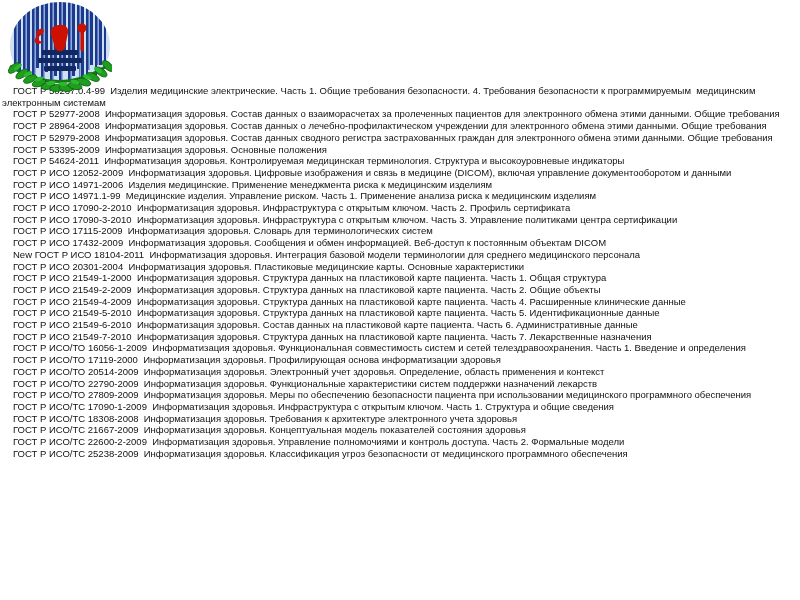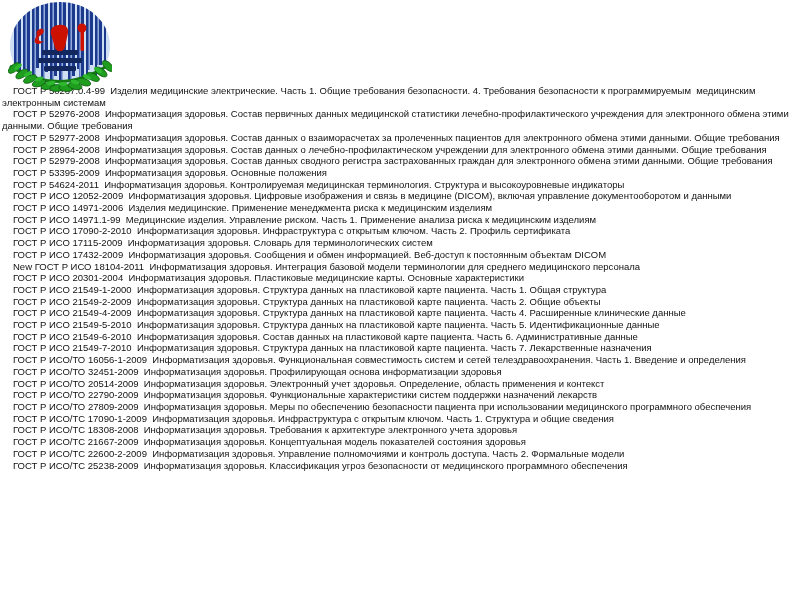--- a/index.html
+++ b/index.html
@@ -126,42 +126,42 @@
           <ellipse cx="67" cy="82" rx="4.5" ry="2" transform="rotate(14 67 82)"></ellipse>
           <ellipse cx="79" cy="77" rx="4.5" ry="2" transform="rotate(24 79 77)"></ellipse>
           <ellipse cx="90" cy="70" rx="4.5" ry="2" transform="rotate(34 90 70)"></ellipse>
         </g>
       </g>
     </svg>
   </div>
 
   <div class="list">
       <p class="entry">ГОСТ Р 50267.0.4-99  Изделия медицинские электрические. Часть 1. Общие требования безопасности. 4. Требования безопасности к программируемым  медицинским электронным системам</p>
-      <p class="entry">ГОСТ Р 52976-2008  Информатизация здоровья. Состав первичных данных медицинской статистики лечебно-профилактического учреждения для электронного обмена этими данными. Общие требования</p>
       <p class="entry">ГОСТ Р 52977-2008  Информатизация здоровья. Состав данных о взаиморасчетах за пролеченных пациентов для электронного обмена этими данными. Общие требования</p>
       <p class="entry">ГОСТ Р 28964-2008  Информатизация здоровья. Состав данных о лечебно-профилактическом учреждении для электронного обмена этими данными. Общие требования</p>
       <p class="entry">ГОСТ Р 52979-2008  Информатизация здоровья. Состав данных сводного регистра застрахованных граждан для электронного обмена этими данными. Общие требования</p>
       <p class="entry">ГОСТ Р 53395-2009  Информатизация здоровья. Основные положения</p>
       <p class="entry">ГОСТ Р 54624-2011  Информатизация здоровья. Контролируемая медицинская терминология. Структура и высокоуровневые индикаторы</p>
       <p class="entry">ГОСТ Р ИСО 12052-2009  Информатизация здоровья. Цифровые изображения и связь в медицине (DICOM), включая управление документооборотом и данными</p>
       <p class="entry">ГОСТ Р ИСО 14971-2006  Изделия медицинские. Применение менеджмента риска к медицинским изделиям</p>
       <p class="entry">ГОСТ Р ИСО 14971.1-99  Медицинские изделия. Управление риском. Часть 1. Применение анализа риска к медицинским изделиям</p>
       <p class="entry">ГОСТ Р ИСО 17090-2-2010  Информатизация здоровья. Инфраструктура с открытым ключом. Часть 2. Профиль сертификата</p>
+      <p class="entry">ГОСТ Р ИСО 17090-3-2010  Информатизация здоровья. Инфраструктура с открытым ключом. Часть 3. Управление политиками центра сертификации</p>
       <p class="entry">ГОСТ Р ИСО 17115-2009  Информатизация здоровья. Словарь для терминологических систем</p>
       <p class="entry">ГОСТ Р ИСО 17432-2009  Информатизация здоровья. Сообщения и обмен информацией. Веб-доступ к постоянным объектам DICOM</p>
       <p class="entry">New ГОСТ Р ИСО 18104-2011  Информатизация здоровья. Интеграция базовой модели терминологии для среднего медицинского персонала</p>
       <p class="entry">ГОСТ Р ИСО 20301-2004  Информатизация здоровья. Пластиковые медицинские карты. Основные характеристики</p>
       <p class="entry">ГОСТ Р ИСО 21549-1-2000  Информатизация здоровья. Структура данных на пластиковой карте пациента. Часть 1. Общая структура</p>
       <p class="entry">ГОСТ Р ИСО 21549-2-2009  Информатизация здоровья. Структура данных на пластиковой карте пациента. Часть 2. Общие объекты</p>
       <p class="entry">ГОСТ Р ИСО 21549-4-2009  Информатизация здоровья. Структура данных на пластиковой карте пациента. Часть 4. Расширенные клинические данные</p>
       <p class="entry">ГОСТ Р ИСО 21549-5-2010  Информатизация здоровья. Структура данных на пластиковой карте пациента. Часть 5. Идентификационные данные</p>
       <p class="entry">ГОСТ Р ИСО 21549-6-2010  Информатизация здоровья. Состав данных на пластиковой карте пациента. Часть 6. Административные данные</p>
       <p class="entry">ГОСТ Р ИСО 21549-7-2010  Информатизация здоровья. Структура данных на пластиковой карте пациента. Часть 7. Лекарственные назначения</p>
       <p class="entry">ГОСТ Р ИСО/ТО 16056-1-2009  Информатизация здоровья. Функциональная совместимость систем и сетей телездравоохранения. Часть 1. Введение и определения</p>
-      <p class="entry">ГОСТ Р ИСО/ТО 32451-2009  Информатизация здоровья. Профилирующая основа информатизации здоровья</p>
+      <p class="entry">ГОСТ Р ИСО/ТО 17119-2000  Информатизация здоровья. Профилирующая основа информатизации здоровья</p>
       <p class="entry">ГОСТ Р ИСО/ТО 20514-2009  Информатизация здоровья. Электронный учет здоровья. Определение, область применения и контекст</p>
       <p class="entry">ГОСТ Р ИСО/ТО 22790-2009  Информатизация здоровья. Функциональные характеристики систем поддержки назначений лекарств</p>
       <p class="entry">ГОСТ Р ИСО/ТО 27809-2009  Информатизация здоровья. Меры по обеспечению безопасности пациента при использовании медицинского программного обеспечения</p>
       <p class="entry">ГОСТ Р ИСО/ТС 17090-1-2009  Информатизация здоровья. Инфраструктура с открытым ключом. Часть 1. Структура и общие сведения</p>
       <p class="entry">ГОСТ Р ИСО/ТС 18308-2008  Информатизация здоровья. Требования к архитектуре электронного учета здоровья</p>
       <p class="entry">ГОСТ Р ИСО/ТС 21667-2009  Информатизация здоровья. Концептуальная модель показателей состояния здоровья</p>
       <p class="entry">ГОСТ Р ИСО/ТС 22600-2-2009  Информатизация здоровья. Управление полномочиями и контроль доступа. Часть 2. Формальные модели</p>
       <p class="entry">ГОСТ Р ИСО/ТС 25238-2009  Информатизация здоровья. Классификация угроз безопасности от медицинского программного обеспечения</p>
     </div>
 

